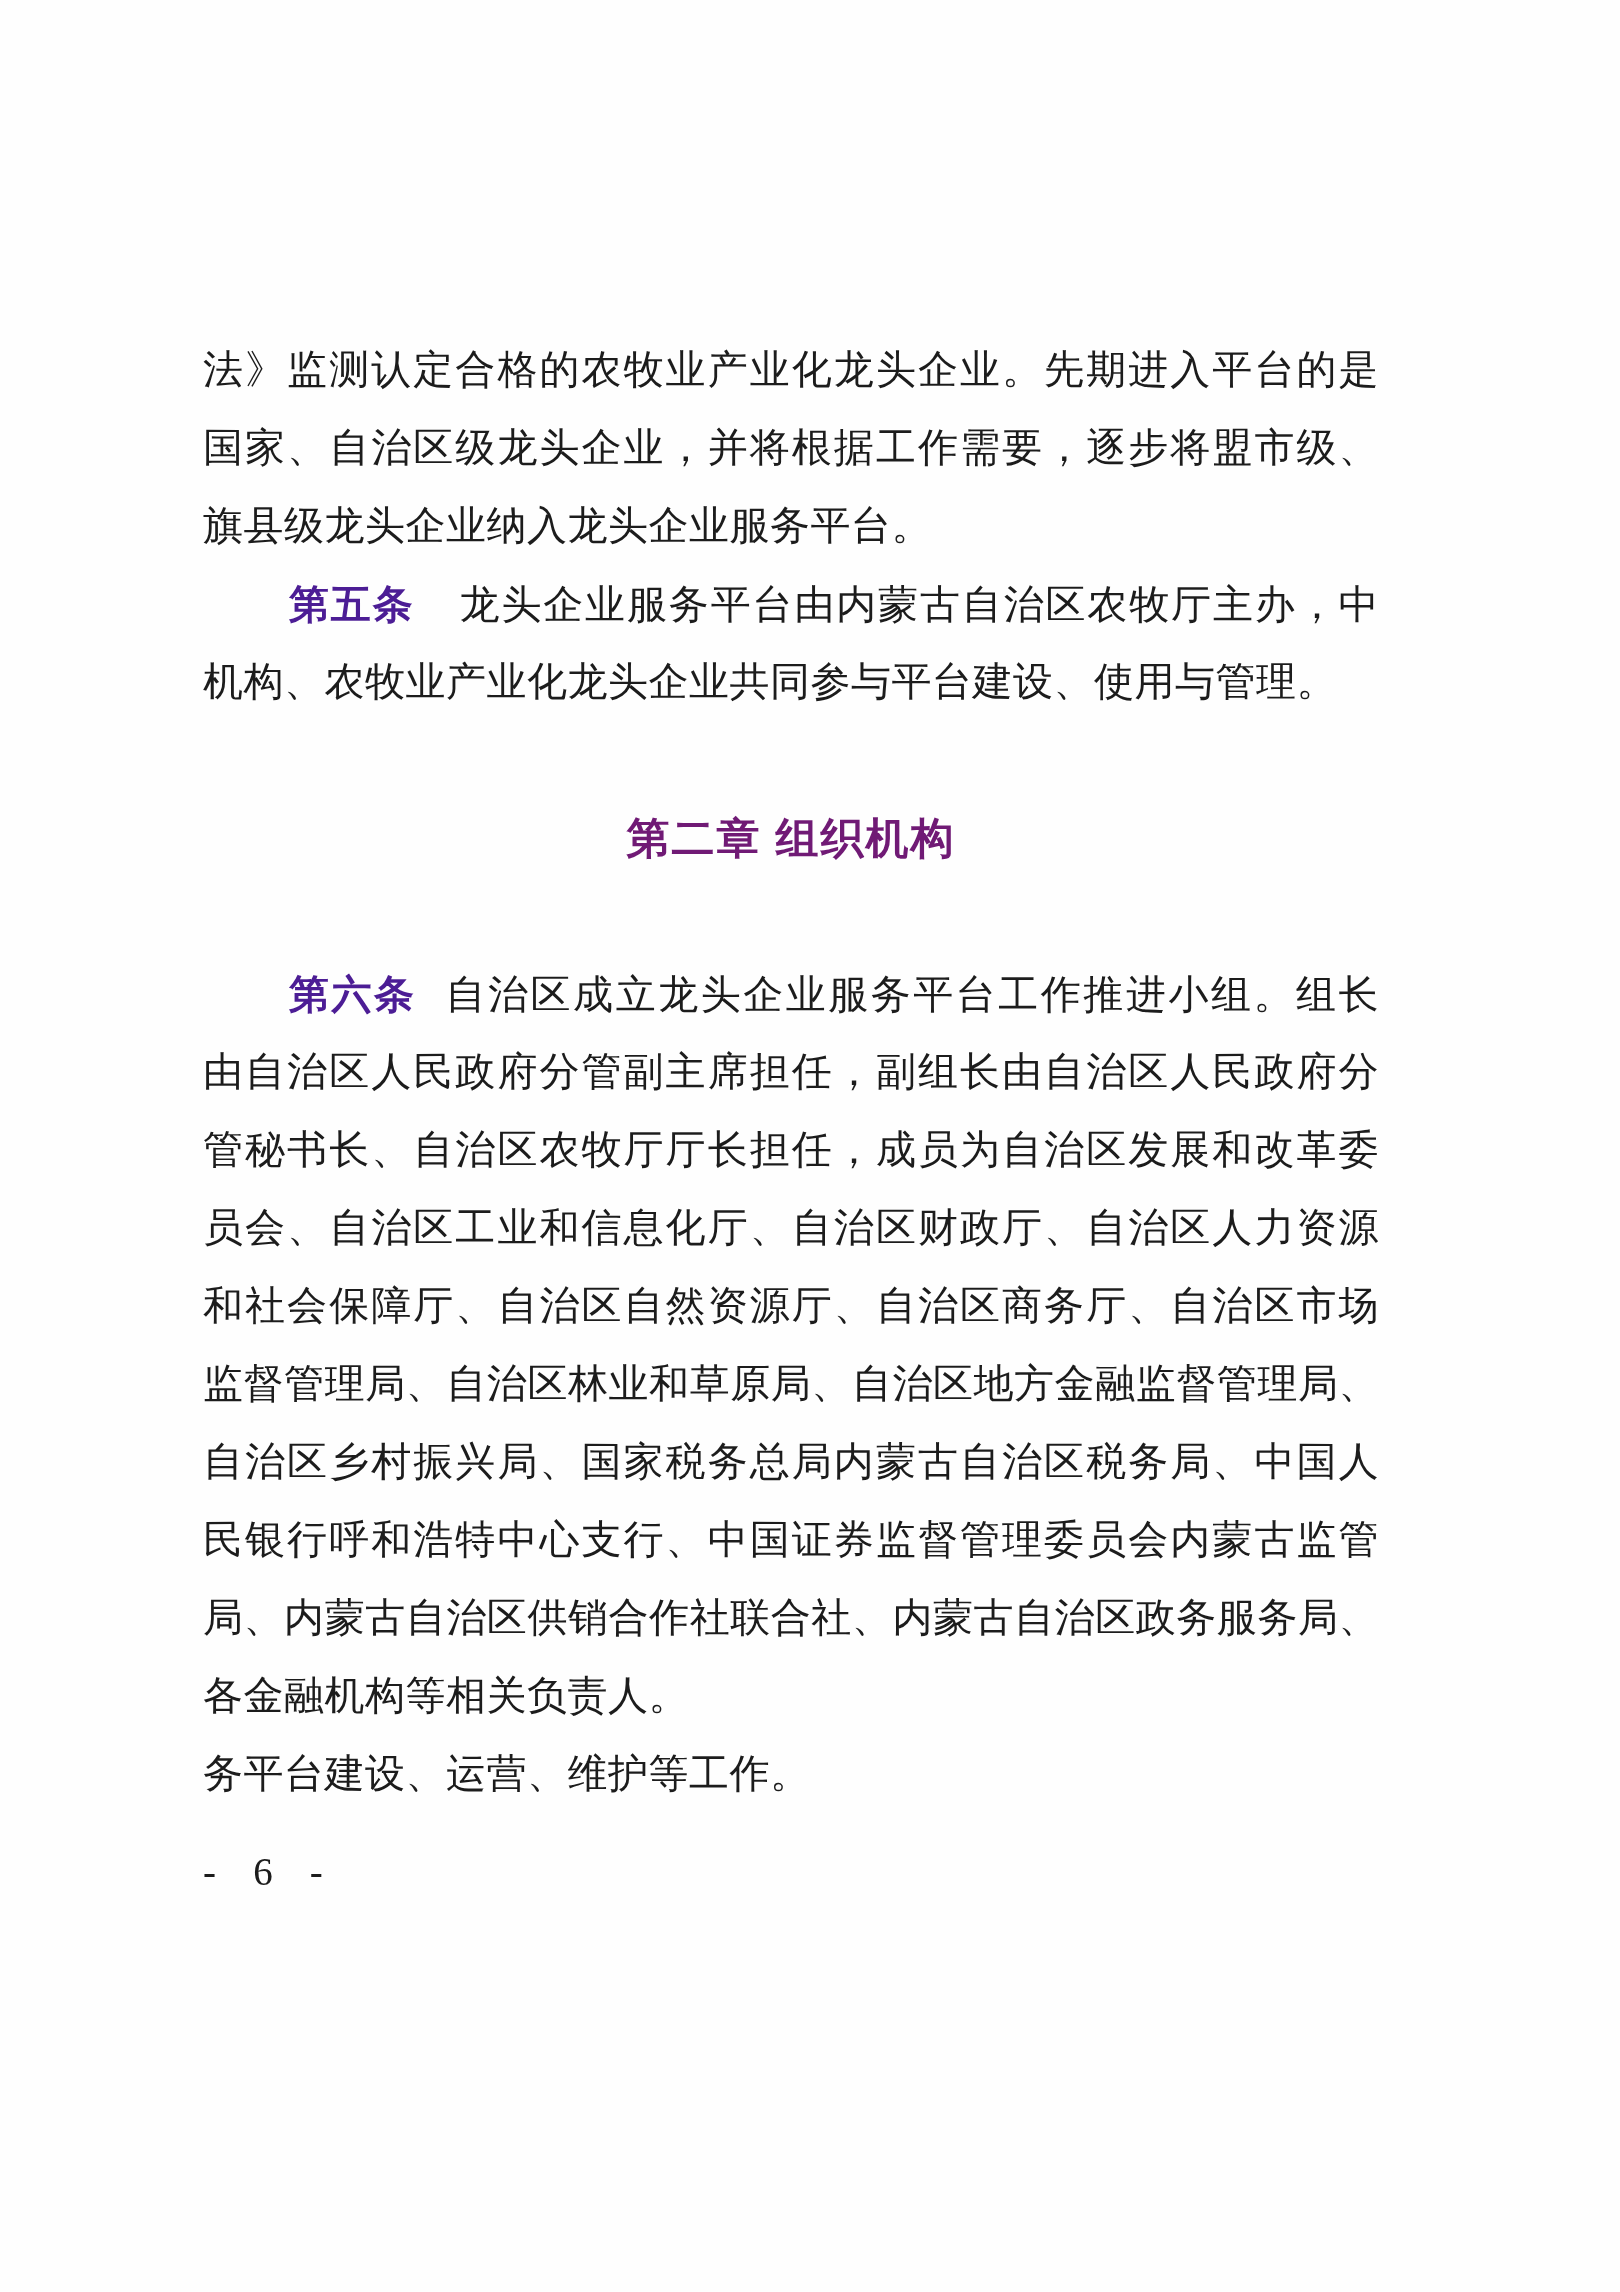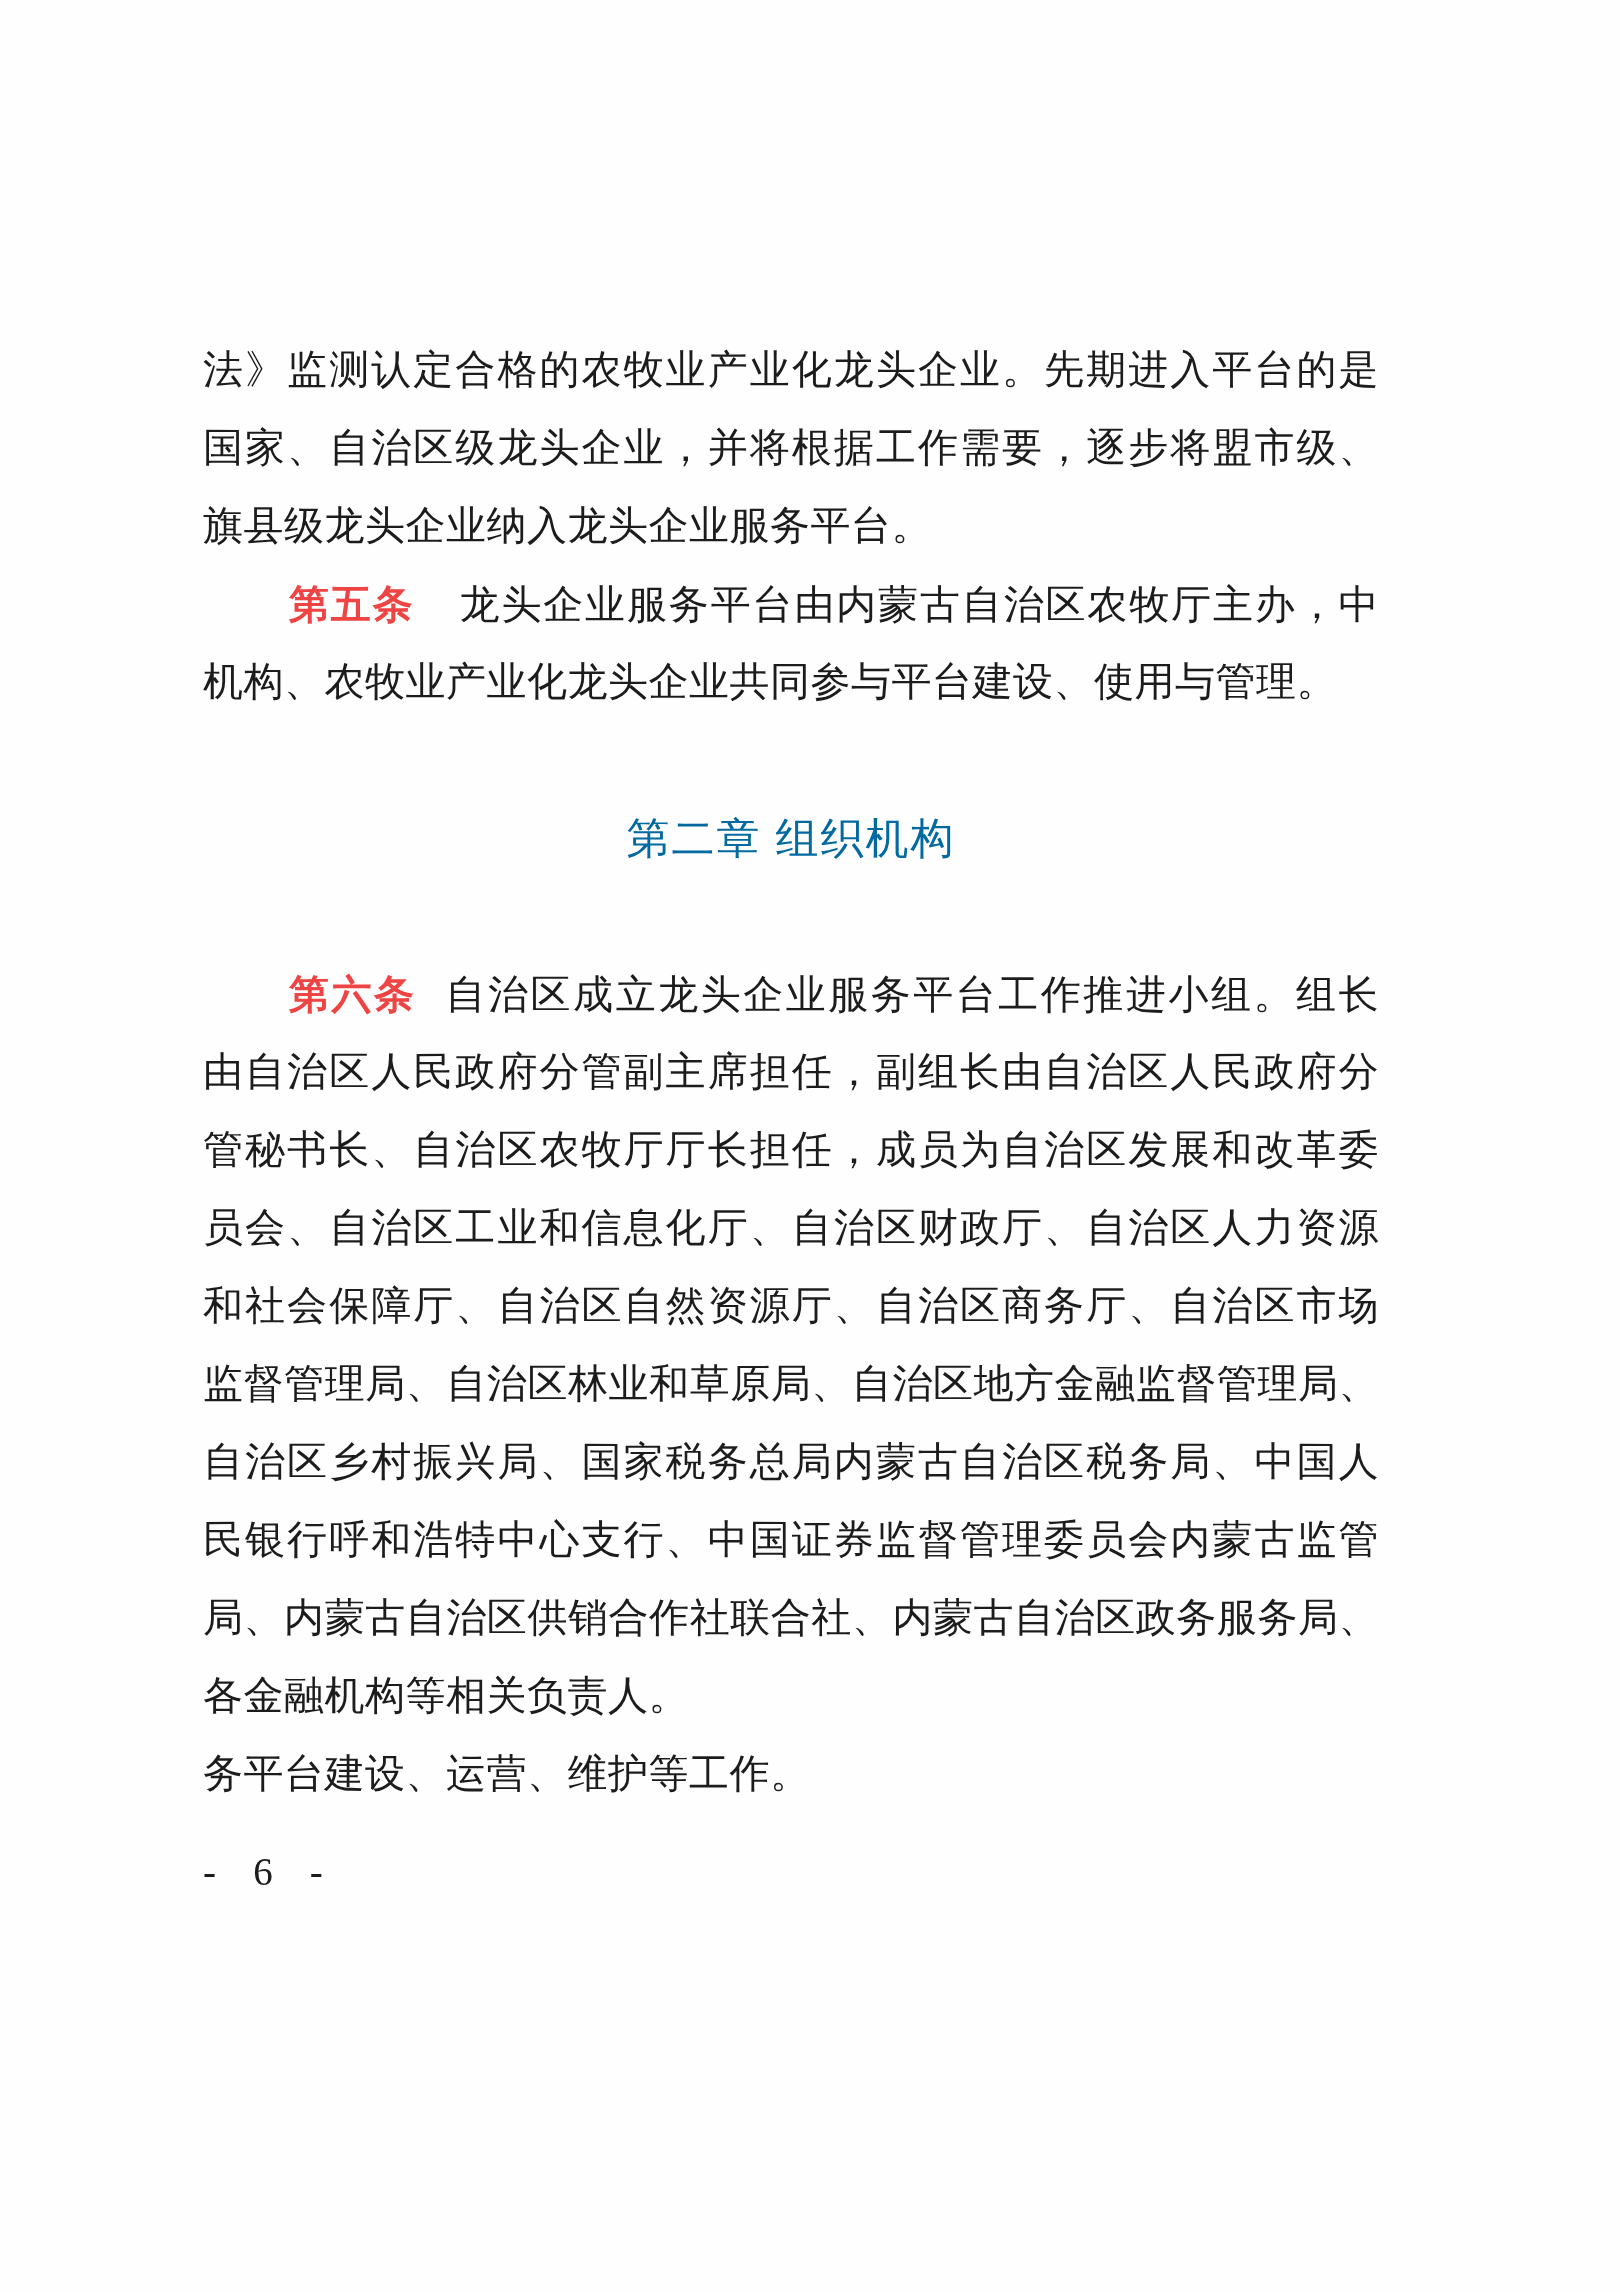--- a/index.html
+++ b/index.html
@@ -40,35 +40,35 @@
   }
   .line.left {
     text-align: left;
   }
   .line.indent {
     text-indent: 86px;
   }
   .term {
     font-weight: bold;
     font-family: "Liberation Sans", "DejaVu Sans", sans-serif;
-    color: #ef4444;
+    color: #4c1d95;
   }
   .term.gap-wide { margin-right: 45px; }
   .term.gap-narrow { margin-right: 29px; }
   .spacer {
     height: 78px;
   }
   .chapter-heading {
     height: 78px;
     line-height: 78px;
     text-align: center;
     font-size: 43px;
-    font-weight: normal;
+    font-weight: bold;
     font-family: "Liberation Sans", "DejaVu Sans", sans-serif;
-    color: #0369a1;
+    color: #701a75;
     letter-spacing: 2px;
   }
   .page-number {
     margin-top: 19.6px;
     height: 78px;
     line-height: 78px;
     font-size: 39px;
     letter-spacing: 13.7px;
     color: #1c1c1c;
     text-align: left;

